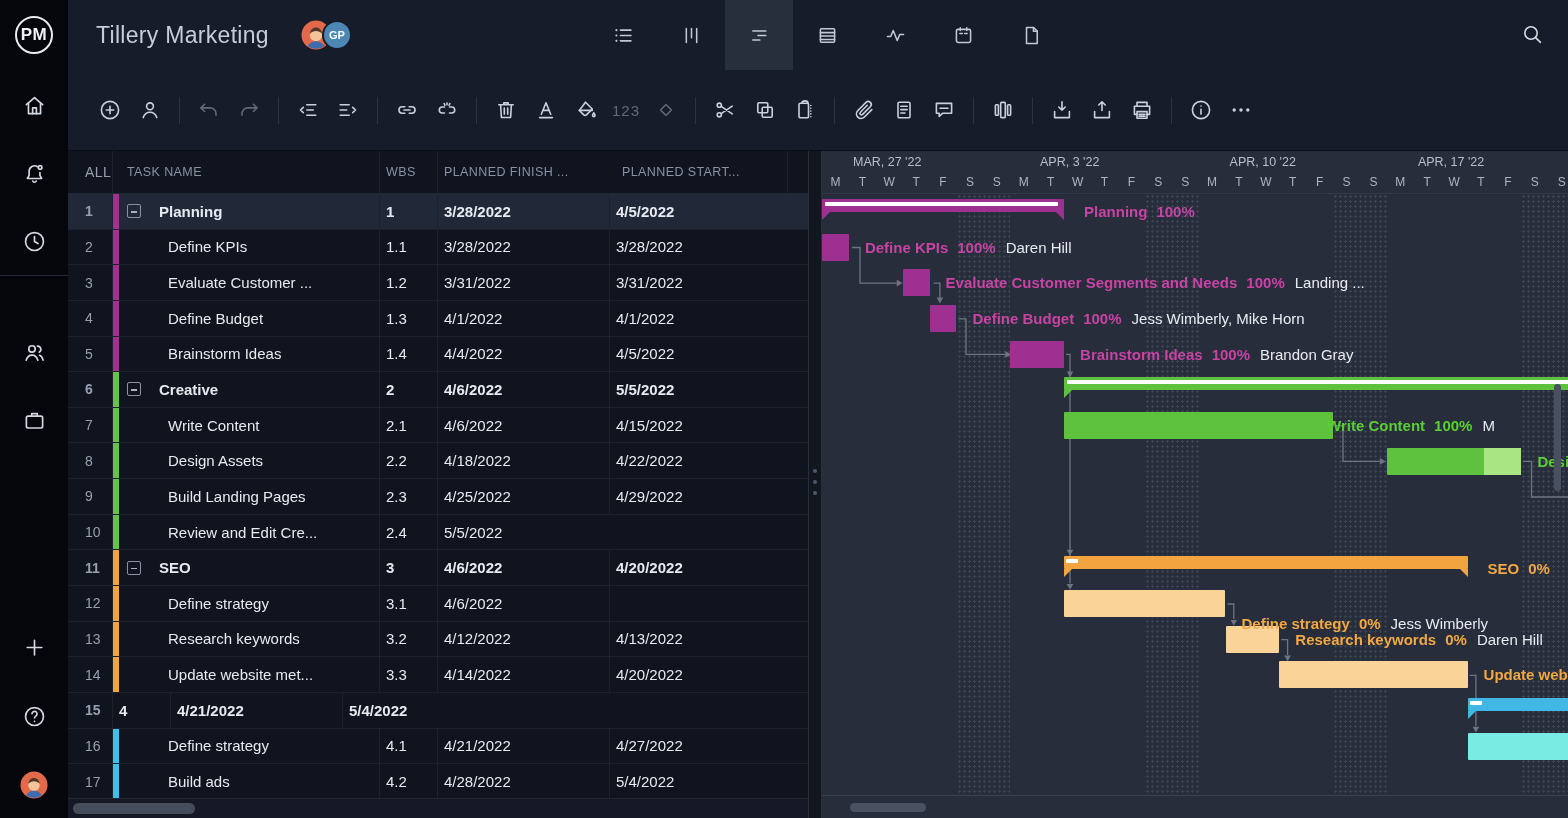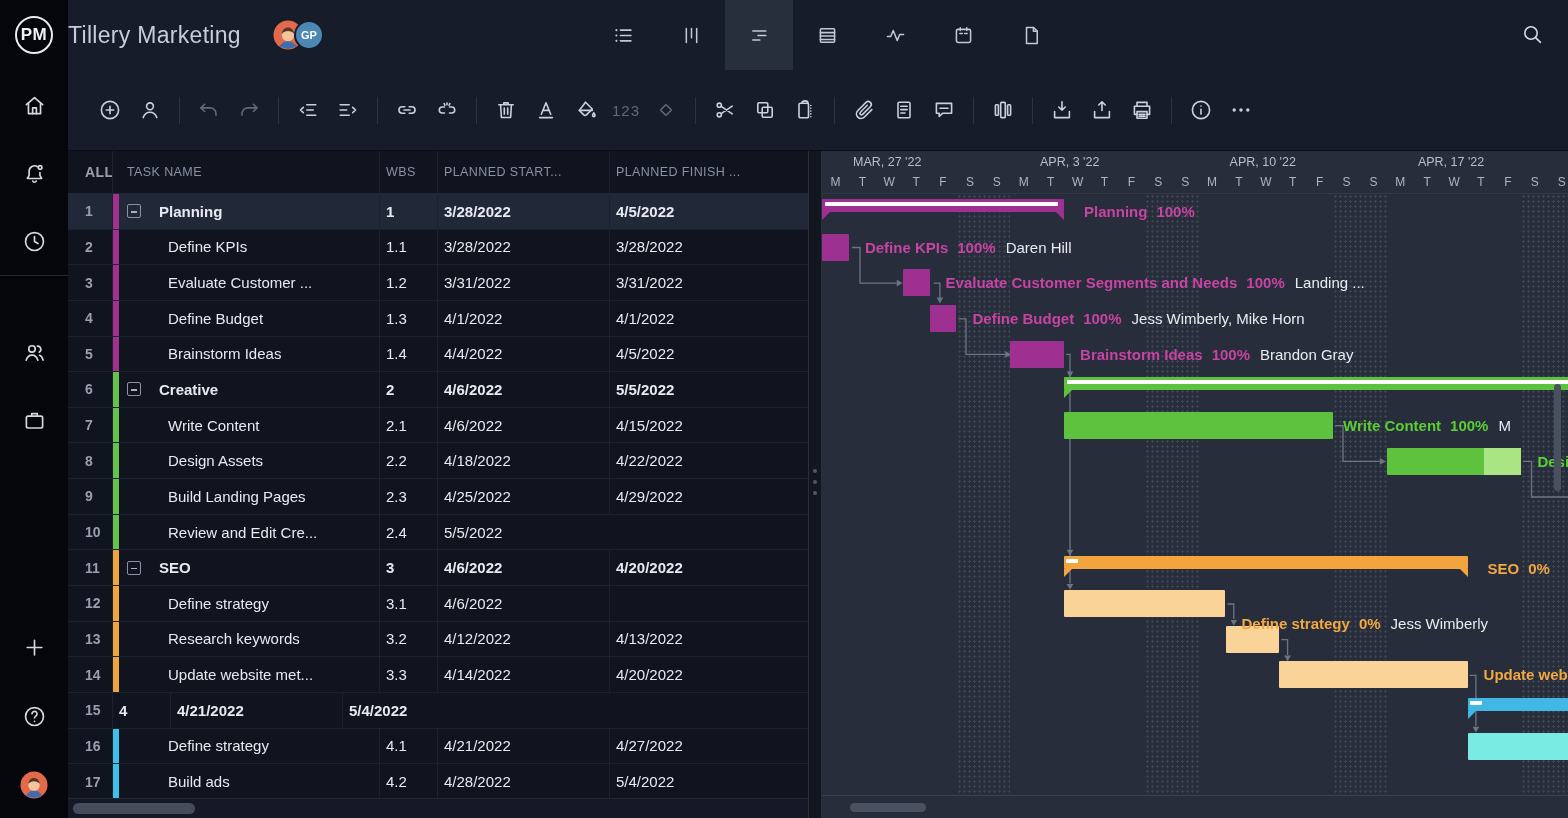--- a/index.html
+++ b/index.html
@@ -21,21 +21,21 @@
   .side-top .side-btn:first-child { margin-top:22px; }
   .side-top { display:flex; flex-direction:column; align-items:center; }
   .side-bottom { margin-top:auto; display:flex; flex-direction:column; align-items:center; }
   .side-bottom .side-btn { margin-bottom:43px; }
   .side-bottom .avatar-btn { margin-bottom:20px; }
   .avatar-btn svg { width:28px; height:28px; }
 
   
   .topbar { grid-row:1; grid-column:2; background:#161c2a; position:relative;
     display:flex; align-items:center; }
-  .proj-title { color:#c6cdd9; font-size:23px; font-weight:400; letter-spacing:.3px; }
+  .proj-title { color:#c6cdd9; font-size:23px; margin-left:28px; font-weight:400; letter-spacing:.3px; }
   .avatars { display:flex; margin-left:32px; }
   .av { width:30px; height:30px; border-radius:50%; }
   .av-face { z-index:1; }
   .av-gp { margin-left:-9px; z-index:2; background:#4d87b3; color:#fff; font-size:11px; font-weight:bold;
     display:flex; align-items:center; justify-content:center; border:2px solid #161c2a; }
   .view-tabs { position:absolute; left:521px; top:0; height:70px; display:flex; }
   .vtab { width:68px; height:70px; display:flex; align-items:center; justify-content:center;
     background:none; border:none; cursor:pointer; color:#c2c8d4; }
   .vtab svg { width:23px; height:23px; }
   .vtab.active { background:#272e3c; }
@@ -57,21 +57,21 @@
 
   
   .table-pane { width:740px; background:#0f141e; display:flex; flex-direction:column; }
   .t-head { height:43px; display:flex; border-bottom:1px solid #222835; }
   .th { color:#8a92a3; font-size:12.5px; letter-spacing:.4px; display:flex; align-items:center;
     border-right:1px solid #1b212e; white-space:nowrap; overflow:hidden; }
   .t-body { height:605px; overflow:hidden; }
   .t-row { height:35.65px; display:flex; border-bottom:1px solid #1b212e; color:#e7eaf0; font-size:15px; cursor:pointer; }
   .t-row.selected { background:#212938; }
   .tc { display:flex; align-items:center; border-right:1px solid #1b212e; white-space:nowrap; overflow:hidden; }
-  .c-num { width:45px; padding-left:17px; color:#98a0af; font-size:14px;font-weight:bold; }
+  .c-num { width:45px; padding-left:17px; color:#98a0af; font-size:14px; }
   .c-name { width:267px; position:relative; padding-left:55px; }
   .c-wbs { width:58px; padding-left:6px; }
   .c-start { width:172px; padding-left:6px; }
   .c-finish { width:178px; padding-left:6px; border-right:none; }
   .th.c-num, .th.c-name { padding-left:17px; }
   .th.c-name { padding-left:14px; }
   .t-row.group { font-weight:bold; }
   .t-row.group .c-name { padding-left:46px; }
   .strip { position:absolute; left:0; top:0; bottom:0; width:6px; }
   .collapse { position:absolute; left:14px; top:50%; margin-top:-7px; width:14px; height:14px;
@@ -403,22 +403,22 @@
       </button>
     </div>
 
   <div class="content">
 
     <div class="table-pane">
       <div class="t-head">
         <div class="th tc c-num">ALL</div>
         <div class="th tc c-name">TASK NAME</div>
         <div class="th tc c-wbs">WBS</div>
+        <div class="th tc c-finish">PLANNED FINISH ...</div>
         <div class="th tc c-start">PLANNED START...</div>
-        <div class="th tc c-finish">PLANNED FINISH ...</div>
       </div>
       <div class="t-body" id="t-body">
           <div class="t-row group selected">
             <div class="tc c-num">1</div>
             <div class="tc c-name">
               <span class="strip" style="background:#a2308e"></span>
               <span class="collapse"></span>
               <span>Planning</span>
             </div>
             <div class="tc c-wbs">1</div>
@@ -671,32 +671,33 @@
           <div class="gbar task" style="left: 80.7px; top: 75.3px; width: 26.9px; background: rgb(158, 48, 146);"></div>
           <div class="glabel" style="left: 123.6px; top: 75.3px;"><span class="gl-name" style="color:#c743a4">Evaluate Customer Segments and Needs</span><span class="gl-pct" style="color:#c743a4">100%</span><span class="gl-assign">Landing ...</span></div>
           <div class="gbar task" style="left: 107.6px; top: 110.95px; width: 26.9px; background: rgb(158, 48, 146);"></div>
           <div class="glabel" style="left: 150.5px; top: 110.95px;"><span class="gl-name" style="color:#c743a4">Define Budget</span><span class="gl-pct" style="color:#c743a4">100%</span><span class="gl-assign">Jess Wimberly, Mike Horn</span></div>
           <div class="gbar task" style="left: 188.3px; top: 146.6px; width: 53.8px; background: rgb(158, 48, 146);"></div>
           <div class="glabel" style="left: 258.1px; top: 146.6px;"><span class="gl-name" style="color:#c743a4">Brainstorm Ideas</span><span class="gl-pct" style="color:#c743a4">100%</span><span class="gl-assign">Brandon Gray</span></div>
           <div class="gbar summary" style="left: 242.1px; top: 183.25px; width: 807px; background: rgb(94, 194, 62); --c: #5ec23e;">
             <div class="stripe" style="left: 3px; right: 6px;"></div>
           </div>
           <div class="gbar task" style="left: 242.1px; top: 217.9px; width: 269px; background: rgb(94, 194, 62);"></div>
-          <div class="glabel" style="left: 521px; top: 217.9px;"><span class="gl-name" style="color:#5bce33">Write Content</span><span class="gl-pct" style="color:#5bce33">100%</span><span class="gl-assign">M</span></div>
+          <div class="glabel" style="left: 505px; top: 217.9px;"><span class="gl-name" style="color:#5bce33">Write Content</span><span class="gl-pct" style="color:#5bce33">100%</span><span class="gl-assign">M</span></div>
           <div class="gbar task" style="left: 564.9px; top: 253.55px; width: 134.5px; background: rgb(94, 194, 62);">
             <div class="part" style="left: 72%; right: 0px; background: rgb(169, 230, 131);"></div>
           </div>
           <div class="glabel" style="left: 715.4px; top: 253.55px;"><span class="gl-name" style="color:#5bce33">Design Assets</span></div>
           <div class="gbar summary" style="left: 242.1px; top: 361.5px; width: 403.5px; background: rgb(242, 164, 62); --c: #f2a43e;">
             <div class="stripe" style="left: 2px; width: 12px;"></div>
           </div>
           <div class="glabel" style="left: 665.6px; top: 360.5px;"><span class="gl-name" style="color:#f2a843">SEO</span><span class="gl-pct" style="color:#f2a843">0%</span></div>
           <div class="gbar task" style="left: 242.1px; top: 396.15px; width: 161.4px; background: rgb(249, 211, 151);"></div>
           <div class="glabel" style="left: 419.5px; top: 416px;"><span class="gl-name" style="color:#f2a843">Define strategy</span><span class="gl-pct" style="color:#f2a843">0%</span><span class="gl-assign">Jess Wimberly</span></div>
           <div class="gbar task" style="left: 403.5px; top: 431.8px; width: 53.8px; background: rgb(249, 211, 151);"></div>
+          <div class="glabel" style="left: 473.3px; top: 431.8px;"><span class="gl-name" style="color:#f2a843">Research keywords</span><span class="gl-pct" style="color:#f2a843">0%</span><span class="gl-assign">Daren Hill</span></div>
           <div class="gbar task" style="left: 457.3px; top: 467.45px; width: 188.3px; background: rgb(249, 211, 151);"></div>
           <div class="glabel" style="left: 661.6px; top: 467.45px;"><span class="gl-name" style="color:#f2a843">Update website met...</span></div>
           <div class="gbar summary" style="left: 645.6px; top: 504.1px; width: 376.6px; background: rgb(65, 183, 230); --c: #41b7e6;">
             <div class="stripe" style="left: 2px; width: 12px;"></div>
           </div>
           <div class="gbar task" style="left: 645.6px; top: 538.75px; width: 188.3px; background: rgb(121, 235, 227);"></div>
         </div>
       <div class="g-vscroll"></div>
       <div class="g-hscroll">
         <div class="thumb"></div>

